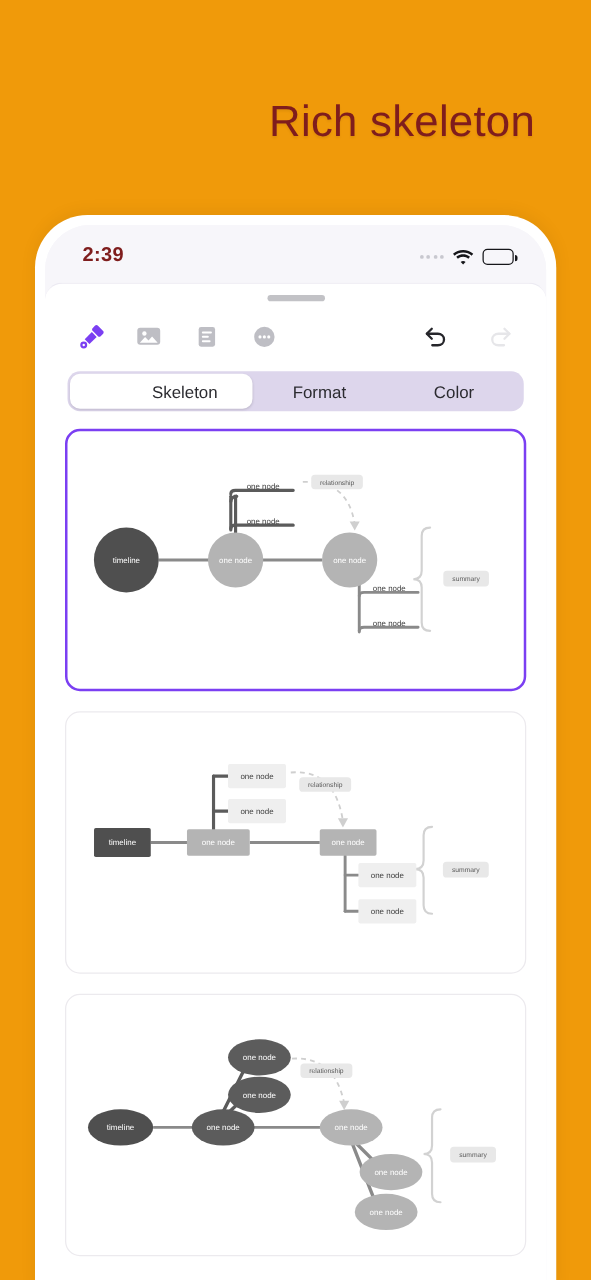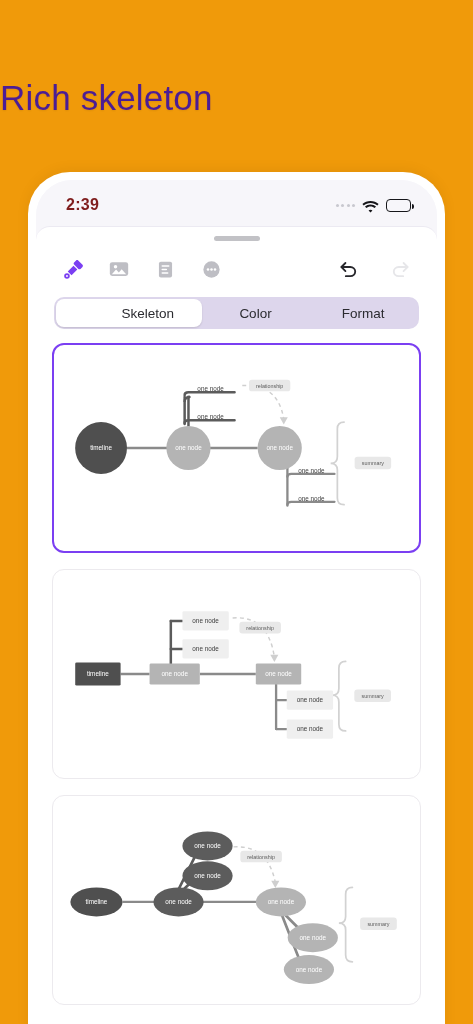--- a/index.html
+++ b/index.html
@@ -7,22 +7,22 @@
     width: 473px; height: 1024px;
     font-family: "Liberation Sans", sans-serif;
     overflow: hidden;
   }
   body { background: #F09A0A; position: relative; }
 
   
   .hero-title {
     position: absolute;
     top: 78px; left: 0; width: 428px;
-    text-align: left;
-    color: #4c1d95;
+    text-align: right;
+    color: #7f1d1d;
     font-size: 35px;
     font-weight: 400;
     letter-spacing: 0.2px;
     text-shadow: 0 1px 2px rgba(0,0,0,0.07);
   }
 
   
   .phone {
     position: absolute;
     left: 28px; top: 172px;
@@ -212,22 +212,22 @@
             <svg viewBox="0 0 24 24" width="23" height="23">
               <path d="M15.2 5.2l4.2 4.2-4.2 4.2" fill="none" stroke="#E6E6E9" stroke-width="1.9" stroke-linecap="round" stroke-linejoin="round"></path>
               <path d="M19.2 9.4h-9.0c-3.0 0-5.2 2.1-5.2 4.8s2.2 4.8 5.2 4.8h4.6" fill="none" stroke="#E6E6E9" stroke-width="1.9" stroke-linecap="round" stroke-linejoin="round"></path>
             </svg>
           </span>
         </div>
       </div>
 
       <div class="segmented">
         <div class="seg active">Skeleton</div>
+        <div class="seg">Format</div>
         <div class="seg">Color</div>
-        <div class="seg">Format</div>
       </div>
 
       <div class="cards">
 
         <div class="card selected">
           <svg viewBox="0 0 380 206" preserveAspectRatio="xMidYMid meet">
 
             <line x1="76" y1="103" x2="118" y2="103" stroke="#8A8A8A" stroke-width="2.4"></line>
             <line x1="162" y1="103" x2="212" y2="103" stroke="#8A8A8A" stroke-width="2.4"></line>
 

